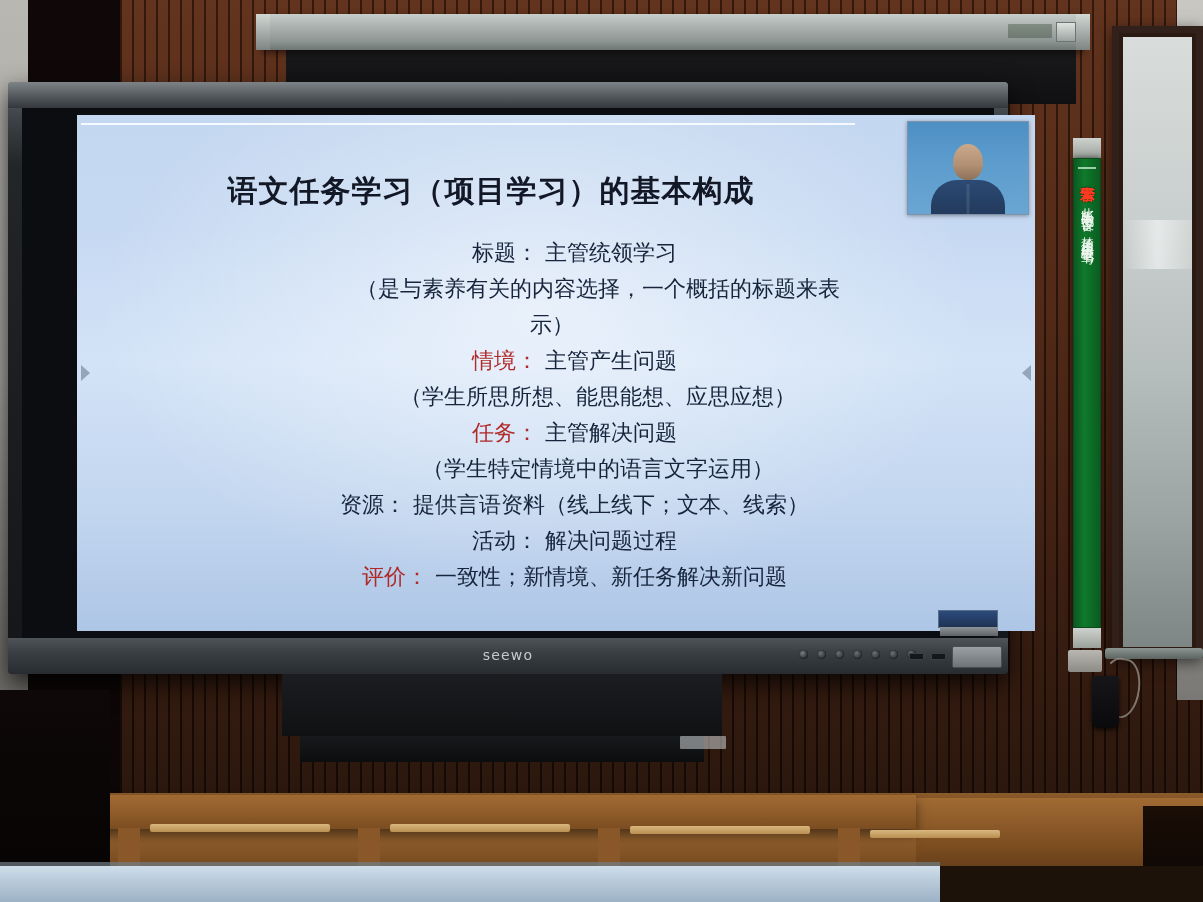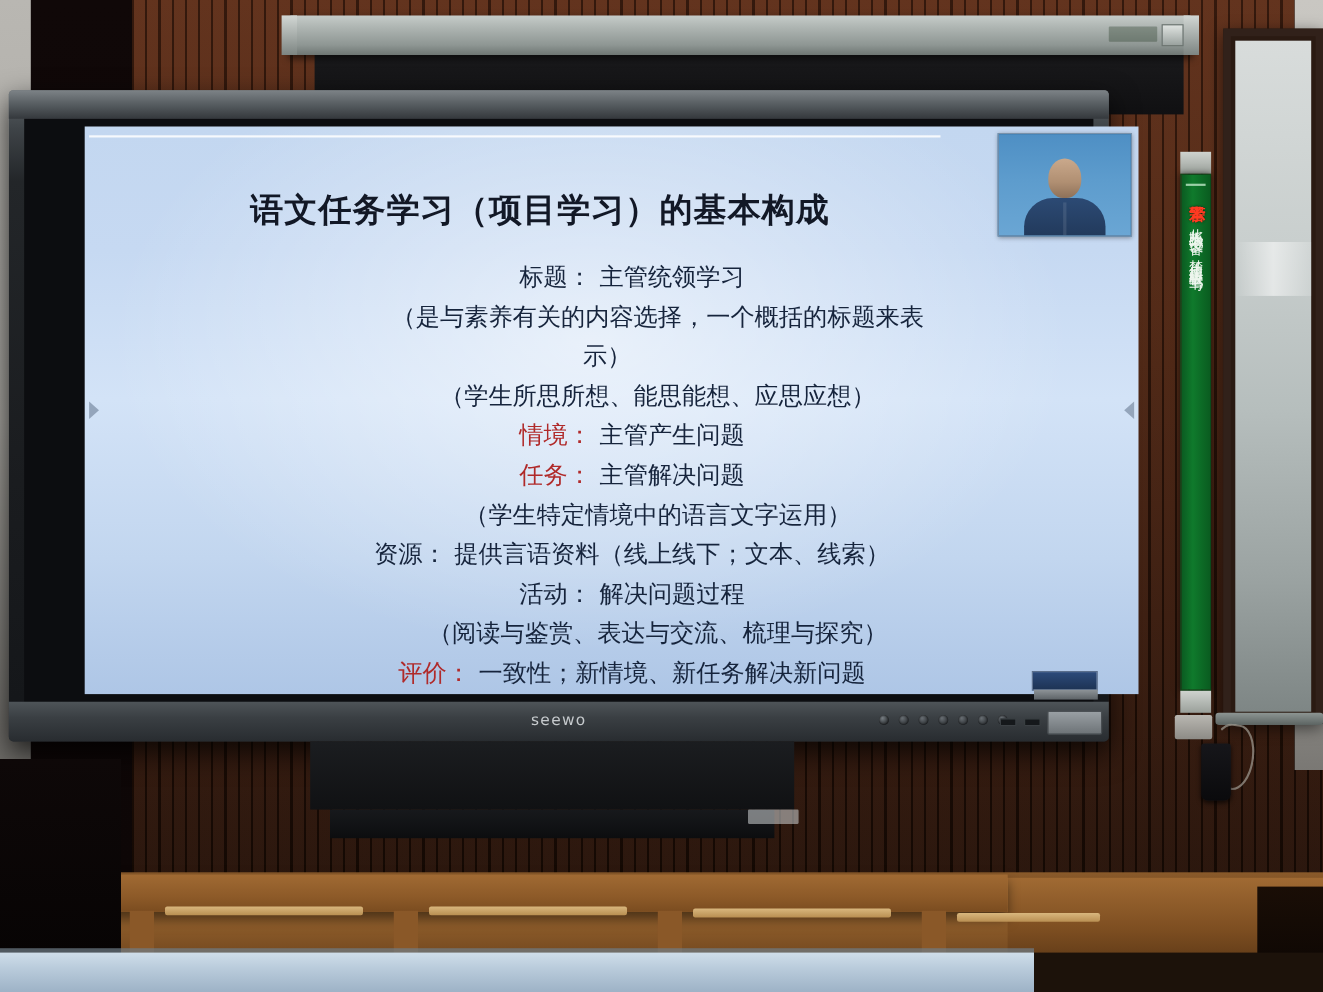--- a/index.html
+++ b/index.html
@@ -439,27 +439,26 @@
         <div class="slide-topline"></div>
         <div class="edge-arrow left"></div>
         <div class="edge-arrow right"></div>
 
         <div class="slide-title">语文任务学习（项目学习）的基本构成</div>
 
         <div class="slide-body">
             <div class="bline indent1"><span>标题：</span><span> 主管统领学习</span></div>
             <div class="bline indent2"><span>（是与素养有关的内容选择，一个概括的标题来表</span></div>
             <div class="bline hang"><span>示）</span></div>
+            <div class="bline indent1"><span class="kw-red">情境：</span><span> 主管产生问题</span></div>
             <div class="bline indent2"><span>（学生所思所想、能思能想、应思应想）</span></div>
-            <div class="bline indent1"><span class="kw-red">情境：</span><span> 主管产生问题</span></div>
             <div class="bline indent1"><span class="kw-red">任务：</span><span> 主管解决问题</span></div>
             <div class="bline indent2"><span>（学生特定情境中的语言文字运用）</span></div>
             <div class="bline indent1"><span>资源：</span><span> 提供言语资料（线上线下；文本、线索）</span></div>
             <div class="bline indent1"><span>活动：</span><span> 解决问题过程</span></div>
-            <div class="bline indent2"><span>（阅读与鉴赏、表达与交流、梳理与探究）</span></div>
             <div class="bline indent1"><span class="kw-red">评价：</span><span> 一致性；新情境、新任务解决新问题</span></div>
           </div>
 
         <div class="pip">
           <div class="pip-bg"></div>
           <div class="pip-head"></div>
           <div class="pip-body"></div>
           <div class="pip-shoulderline"></div>
         </div>
       </div>

